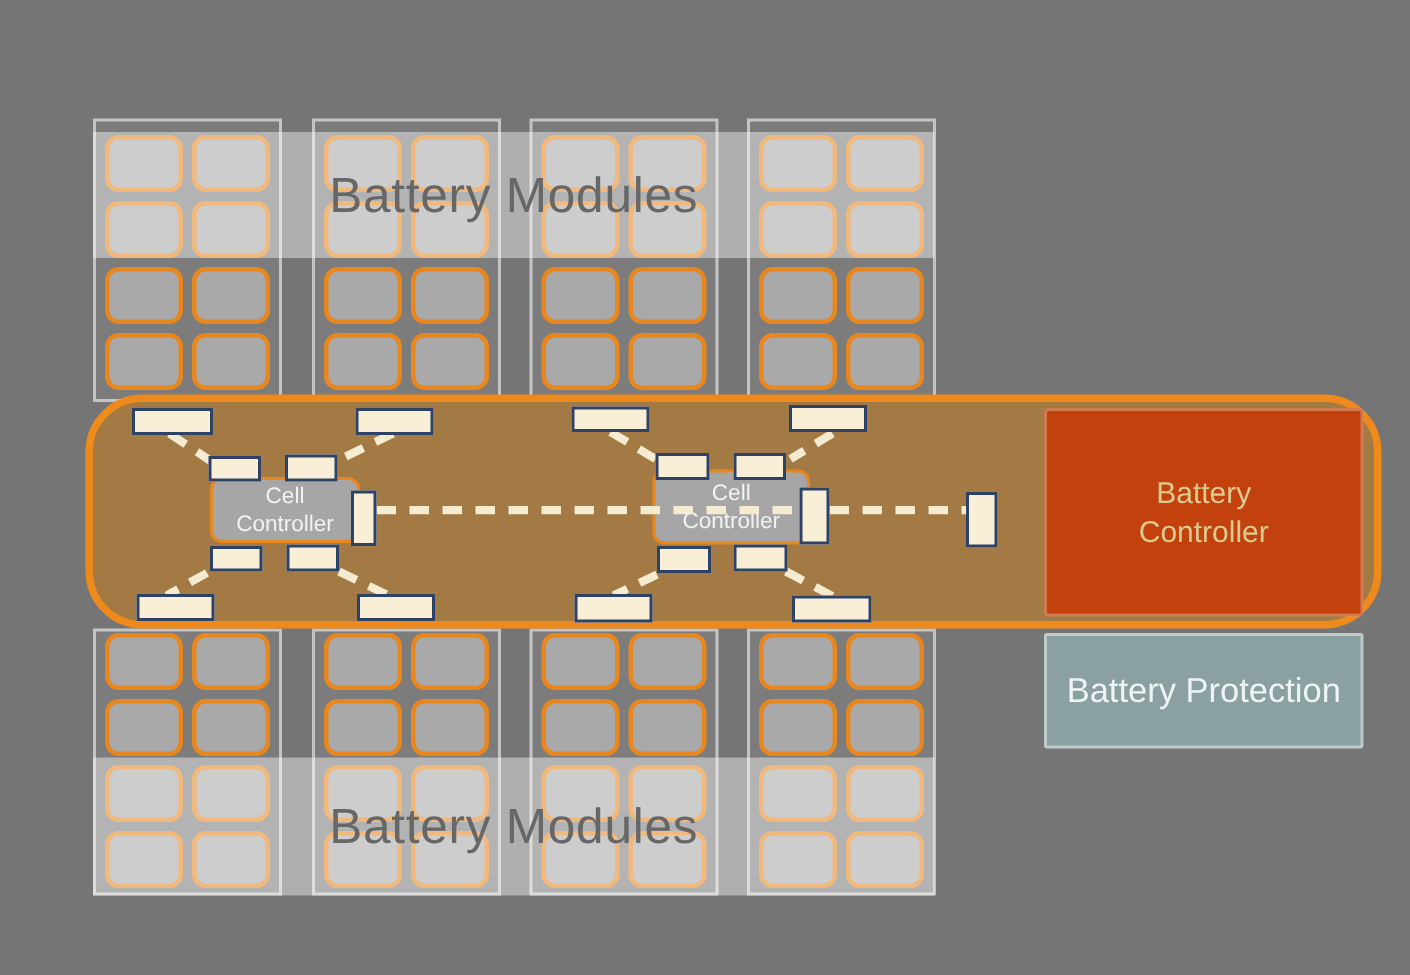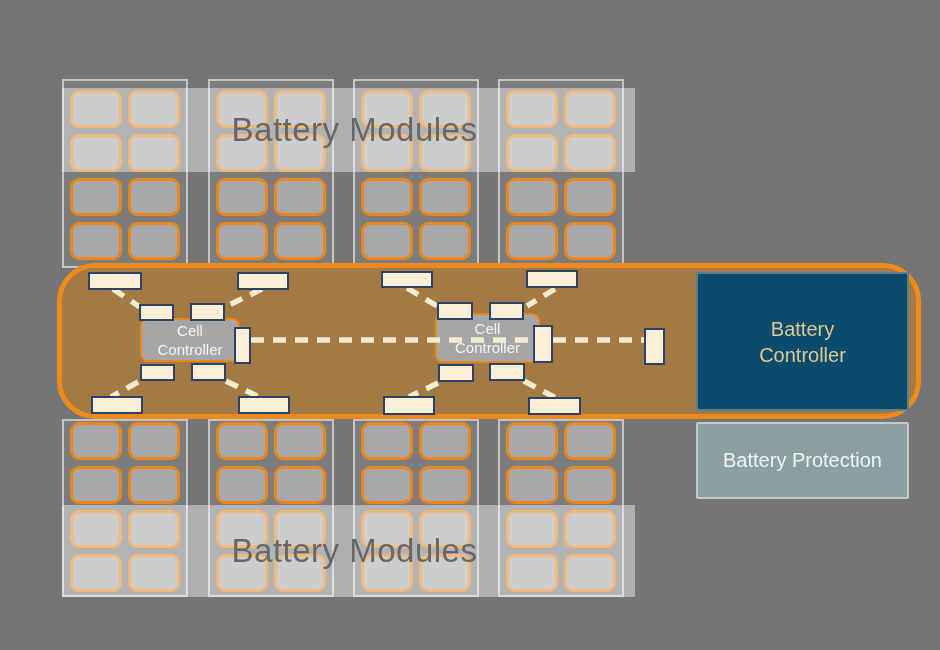--- a/index.html
+++ b/index.html
@@ -22,21 +22,20 @@
   .cell{
     box-sizing:border-box;background:#a9a9a9;
     border:3px solid #e8871e;border-radius:9px;
   }
   
   .label-band{
     position:absolute;left:62px;width:561px;
     background:rgba(255,255,255,0.42);
     display:flex;align-items:center;justify-content:center;
     z-index:2;
-    padding-left:12px;
   }
   .label-band.top{top:88px;height:84px;}
   .label-band.bottom{top:505px;height:92px;}
   .label-band .band-text{
     font-size:33px;color:#676767;letter-spacing:0.5px;
   }
   
   .bus{
     position:absolute;left:57px;top:263px;width:864px;height:156px;
     box-sizing:border-box;border:5px solid #ee8a1c;border-radius:38px;
@@ -56,32 +55,32 @@
   #wiring{position:absolute;left:0;top:0;z-index:5;pointer-events:none;}
   #wiring line{stroke:#f5ebd1;stroke-width:5.5;stroke-dasharray:13 9;}
   
   .tap{
     position:absolute;box-sizing:border-box;background:#f9efd7;
     border:2px solid #2e4166;z-index:6;
   }
   
   .bmc{
     position:absolute;left:696px;top:272px;width:213px;height:139px;
-    box-sizing:border-box;background:#0c4a6e;
+    box-sizing:border-box;background:#c2410c;
     border:2px solid rgba(235,228,200,0.35);border-radius:3px;
     display:flex;flex-direction:column;align-items:center;justify-content:center;
     z-index:6;color:#ddca8f;font-size:20px;line-height:26px;text-align:center;
   }
   
   .protection{
     position:absolute;left:696px;top:422px;width:213px;height:77px;
     box-sizing:border-box;background:#8ba0a0;
     border:2px solid rgba(255,255,255,0.45);border-radius:2px;
     display:flex;align-items:center;justify-content:center;
-    z-index:2;color:#eef4f4;font-size:20px;
+    z-index:2;color:#eef4f4;font-size:23px;
   }
 </style>
 </head>
 <body>
 
 <div id="stage">
 
   <div class="module top" style="left:62px">
       <div class="cell"></div>
       <div class="cell"></div>

